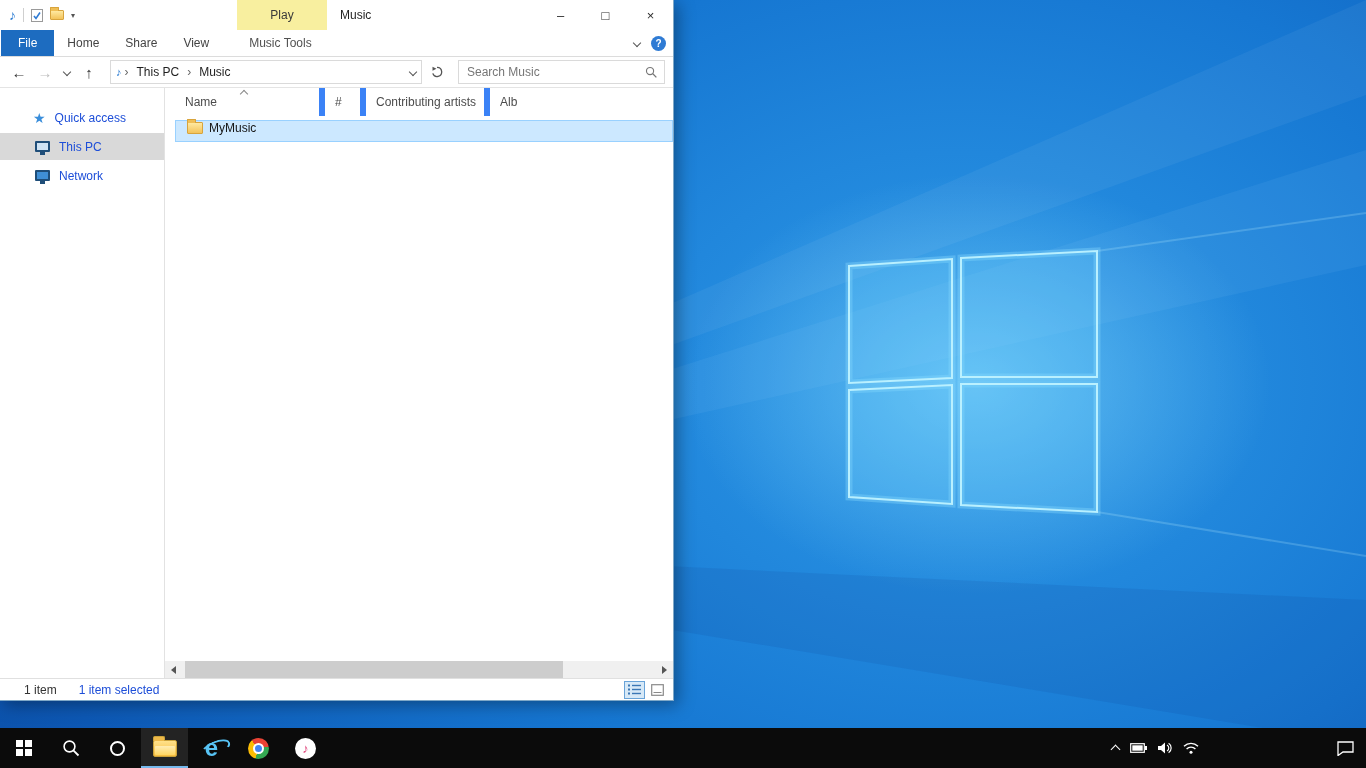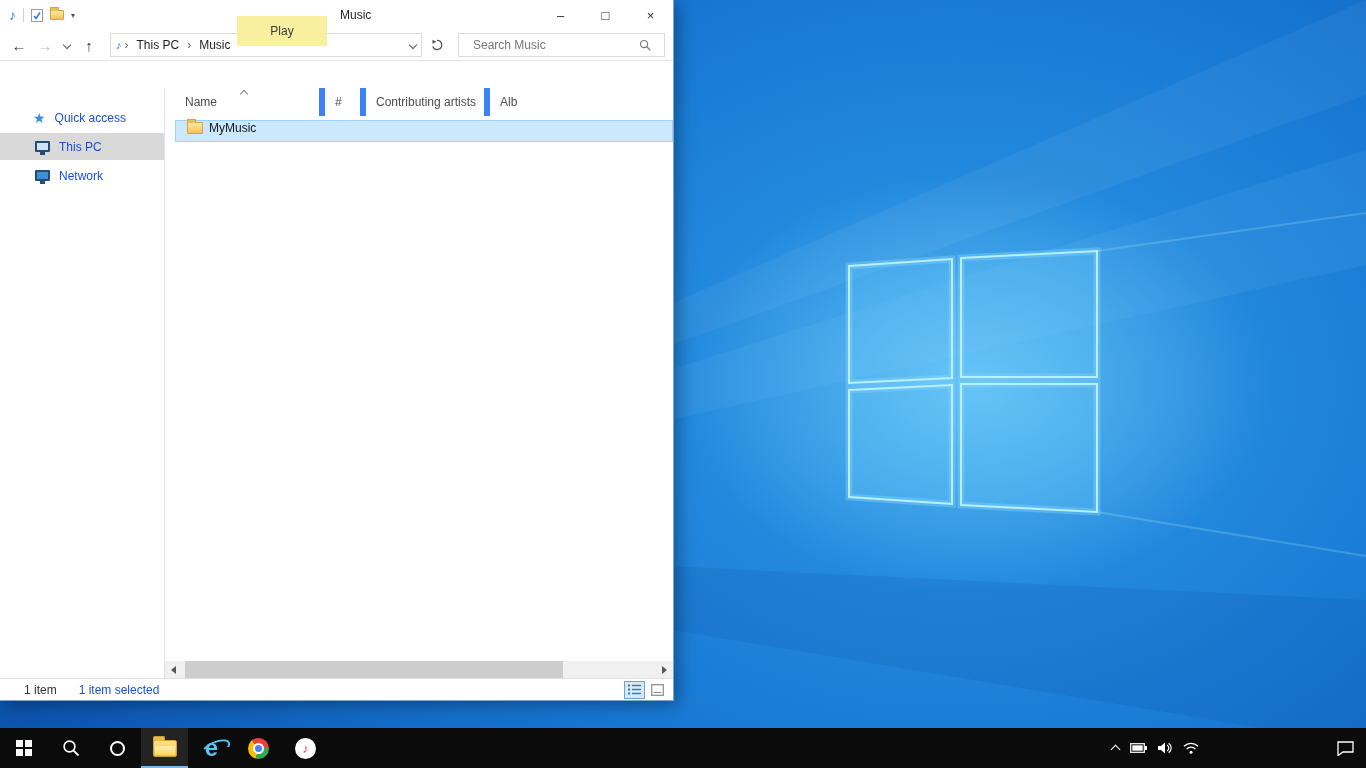--- a/index.html
+++ b/index.html
@@ -20,21 +20,21 @@
     border-right:1px solid #7fa8c7;border-bottom:1px solid #7fa8c7;
     box-shadow:4px 4px 16px rgba(0,0,0,.35)}
   .titlebar{position:relative;height:30px;display:flex;align-items:center}
   .qat{display:flex;align-items:center;gap:7px;padding-left:9px}
   .note-glyph{color:#2b7cd3;font-size:14px;line-height:1}
   .qat-sep{width:1px;height:14px;background:#cfcfcf}
   .caret-down{width:6px;height:6px;border-right:1.4px solid #555;border-bottom:1.4px solid #555;
     transform:rotate(45deg);display:inline-block}
   .caret-up{width:6px;height:6px;border-left:1.4px solid #888;border-top:1.4px solid #888;
     transform:rotate(45deg);display:inline-block}
-  .play-tab{position:absolute;left:237px;top:16px;width:90px;height:30px;background:var(--contextual-yellow);
+  .play-tab{position:absolute;left:237px;top:0;width:90px;height:30px;background:var(--contextual-yellow);
     display:flex;align-items:center;justify-content:center;color:#3a3a3a}
   .win-title{position:absolute;left:340px;top:0;height:30px;line-height:30px;color:#1f1f1f}
   .caption{position:absolute;right:0;top:0;height:30px;display:flex}
   .cap-btn{width:45px;height:30px;display:flex;align-items:center;justify-content:center;
     font-size:13px;color:#2b2b2b}
   
   .tabsrow{position:relative;height:27px;display:flex;align-items:stretch;background:#fff;
     border-bottom:1px solid #dcdcdc}
   .file-tab{margin-left:1px;padding:0 17px;background:var(--accent-blue);color:#fff;
     display:flex;align-items:center}
@@ -50,21 +50,21 @@
   .nav-btn.disabled{color:#bdbdbd}
   .nav-chev{width:14px;display:flex;justify-content:center}
   .addressbar{display:flex;align-items:center;height:24px;width:312px;margin-left:6px;
     border:1px solid #dadada;background:#fff;padding:0 5px;gap:3px}
   .crumb{padding:0 5px;color:#1f1f1f;white-space:nowrap}
   .crumb-sep{color:#666;font-size:12px}
   .addr-note{color:#2b7cd3;font-size:11px}
   .addr-spacer{flex:1}
   .icon-btn{width:22px;height:22px;display:flex;align-items:center;justify-content:center}
   .searchbox{flex:1;display:flex;align-items:center;height:24px;margin-left:6px;
-    border:1px solid #dadada;background:#fff;padding:0 12px;gap:4px}
+    border:1px solid #dadada;background:#fff;padding:0 6px;gap:4px}
   .searchbox input{border:none;outline:none;flex:1;font:inherit;color:#333;min-width:0;background:transparent}
   .searchbox input::placeholder{color:#767676}
   
   .winbody{position:absolute;top:88px;left:0;right:0;bottom:22px;display:flex}
   .sidebar{width:165px;border-right:1px solid #e2e2e2;padding-top:14px;background:#fff}
   .side-item{height:27px;margin:2px 0;display:flex;align-items:center;gap:9px;padding-left:35px}
   .side-item.selected{background:#d9d9d9}
   .side-label{color:#1d4ed8}
   .star-glyph{color:#3a8edb;font-size:14px;line-height:1;margin-left:-2px}
   .folder{position:relative;width:16px;height:12px;border-radius:1px;
@@ -176,20 +176,31 @@
       </div>
       <div class="play-tab">Play</div>
       <span class="win-title">Music</span>
       <div class="caption">
         <div class="cap-btn">–</div>
         <div class="cap-btn">□</div>
         <div class="cap-btn">×</div>
       </div>
     </div>
 
+    <div class="tabsrow">
+      <div class="file-tab">File</div>
+      <div class="tab">Home</div>
+      <div class="tab">Share</div>
+      <div class="tab">View</div>
+      <div class="tab contextual">Music Tools</div>
+      <div class="tabsrow-right">
+        <span class="caret-down"></span>
+        <span class="help-btn">?</span>
+      </div>
+    </div>
 
     <div class="navbar">
       <span class="nav-btn">←</span>
       <span class="nav-btn disabled">→</span>
       <span class="nav-chev">
         <span class="caret-down"></span>
       </span>
       <span class="nav-btn">↑</span>
 
       <div class="addressbar">

